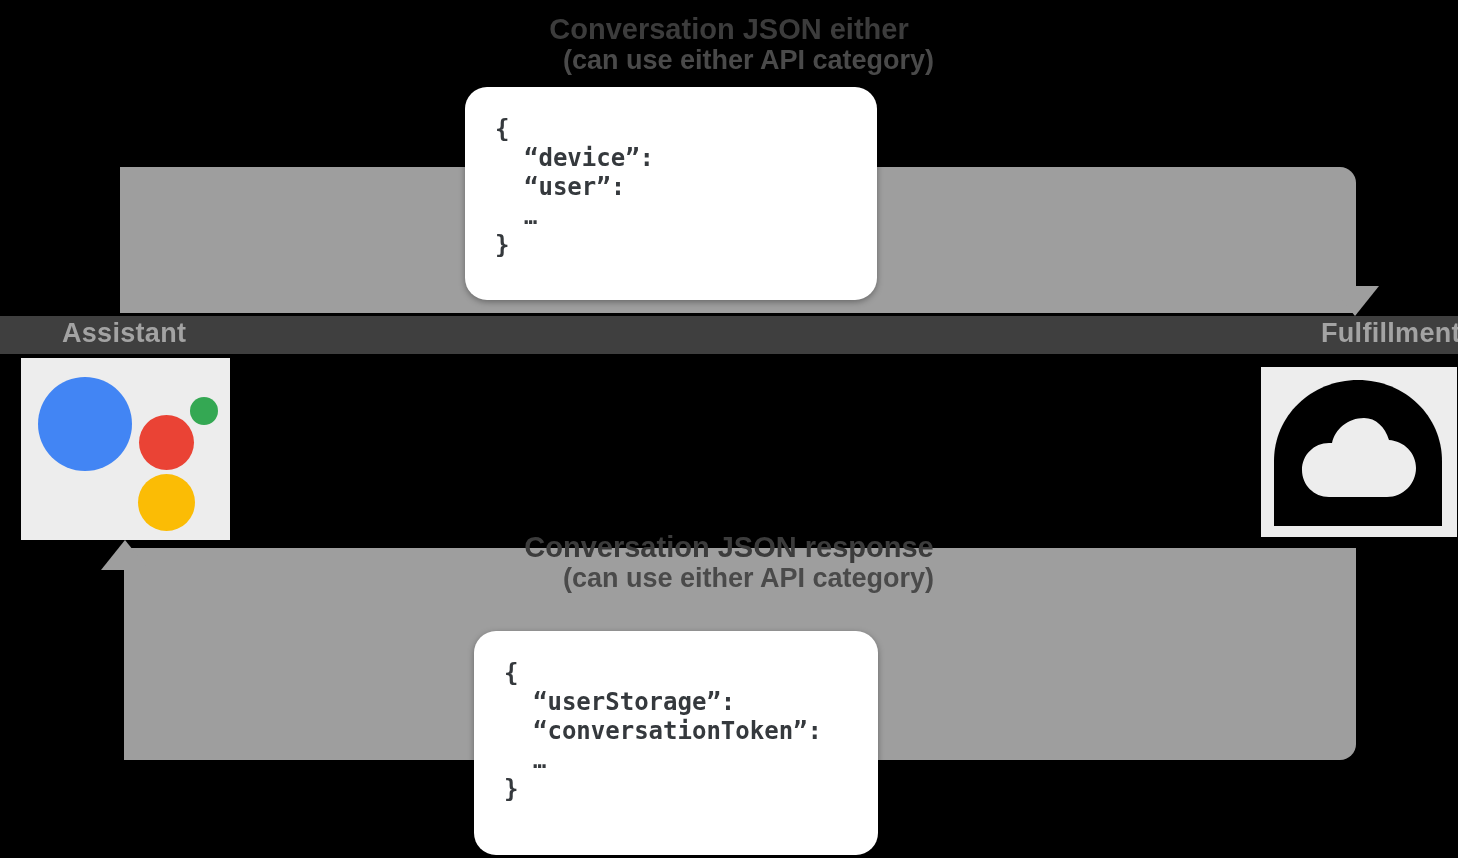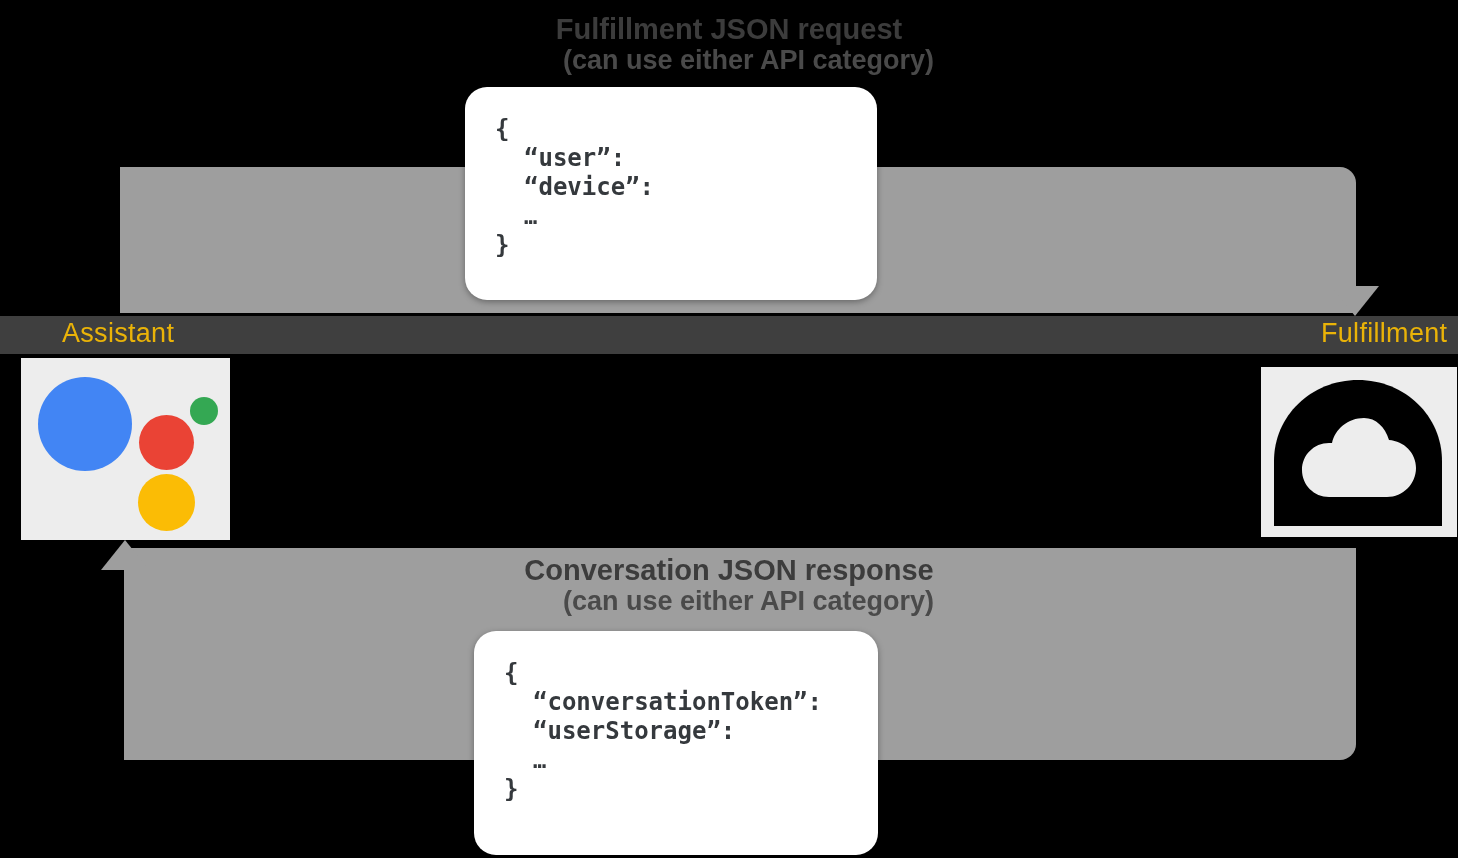--- a/index.html
+++ b/index.html
@@ -63,23 +63,23 @@
     position: absolute;
     background: #3f3f3f;
     left: 0;
     width: 1458px;
   }
   .rail-top { top: 316px; height: 38px; }
 
   
   .rail-label {
     position: absolute;
-    color: #eab308;
+    color: #a3a3a3;
     font-size: 27px;
-    font-weight: 400;
+    font-weight: 700;
     letter-spacing: .3px;
     line-height: 1;
     white-space: nowrap;
   }
   .label-assistant { left: 62px; top: 320px; }
   .label-fulfillment { left: 1288px; top: 320px; margin-left: 33px; }
 
   
   .title-block {
     position: absolute;
@@ -96,21 +96,21 @@
     color: #4a4a4a;
     font-size: 27px;
     font-weight: 700;
     line-height: 1.25;
     padding-left: 39px;
   }
   .title-top {
     left: 0; right: 0; top: 14px;
   }
   .title-bottom {
-    left: 0; right: 0; top: 555px;
+    left: 0; right: 0; top: 532px;
   }
 
   
   .json-card {
     position: absolute;
     background: #ffffff;
     border-radius: 22px;
     box-shadow: 0 2px 6px rgba(0,0,0,.35);
     font-family: "DejaVu Sans Mono", "Liberation Mono", monospace;
     color: #35393d;
@@ -160,41 +160,41 @@
 
   <div class="arrow-band arrow-bottom-body"></div>
   <div class="arrow-bottom-head"></div>
 
   <div class="rail rail-top"></div>
 
   <div class="rail-label label-assistant">Assistant</div>
   <div class="rail-label label-fulfillment">Fulfillment</div>
 
   <div class="title-block title-top">
-    <div class="title-main">Fulfillment JSON request</div>
+    <div class="title-main">Conversation JSON either</div>
     <div class="title-sub">(can use either API category)</div>
   </div>
 
   <div class="title-block title-bottom">
     <div class="title-main">Conversation JSON response</div>
     <div class="title-sub">(can use either API category)</div>
   </div>
 
   <div class="json-card card-request">
     <div class="ln">{</div>
+    <div class="ln ind">“device”:</div>
     <div class="ln ind">“user”:</div>
-    <div class="ln ind">“device”:</div>
     <div class="ln ind dots">…</div>
     <div class="ln">}</div>
   </div>
 
   <div class="json-card card-response">
     <div class="ln">{</div>
+    <div class="ln ind">“userStorage”:</div>
     <div class="ln ind">“conversationToken”:</div>
-    <div class="ln ind">“userStorage”:</div>
     <div class="ln ind dots">…</div>
     <div class="ln">}</div>
   </div>
 
   <div class="icon-tile tile-assistant"></div>
   <div class="ga-dot ga-blue"></div>
   <div class="ga-dot ga-green"></div>
   <div class="ga-dot ga-red"></div>
   <div class="ga-dot ga-yellow"></div>
 

